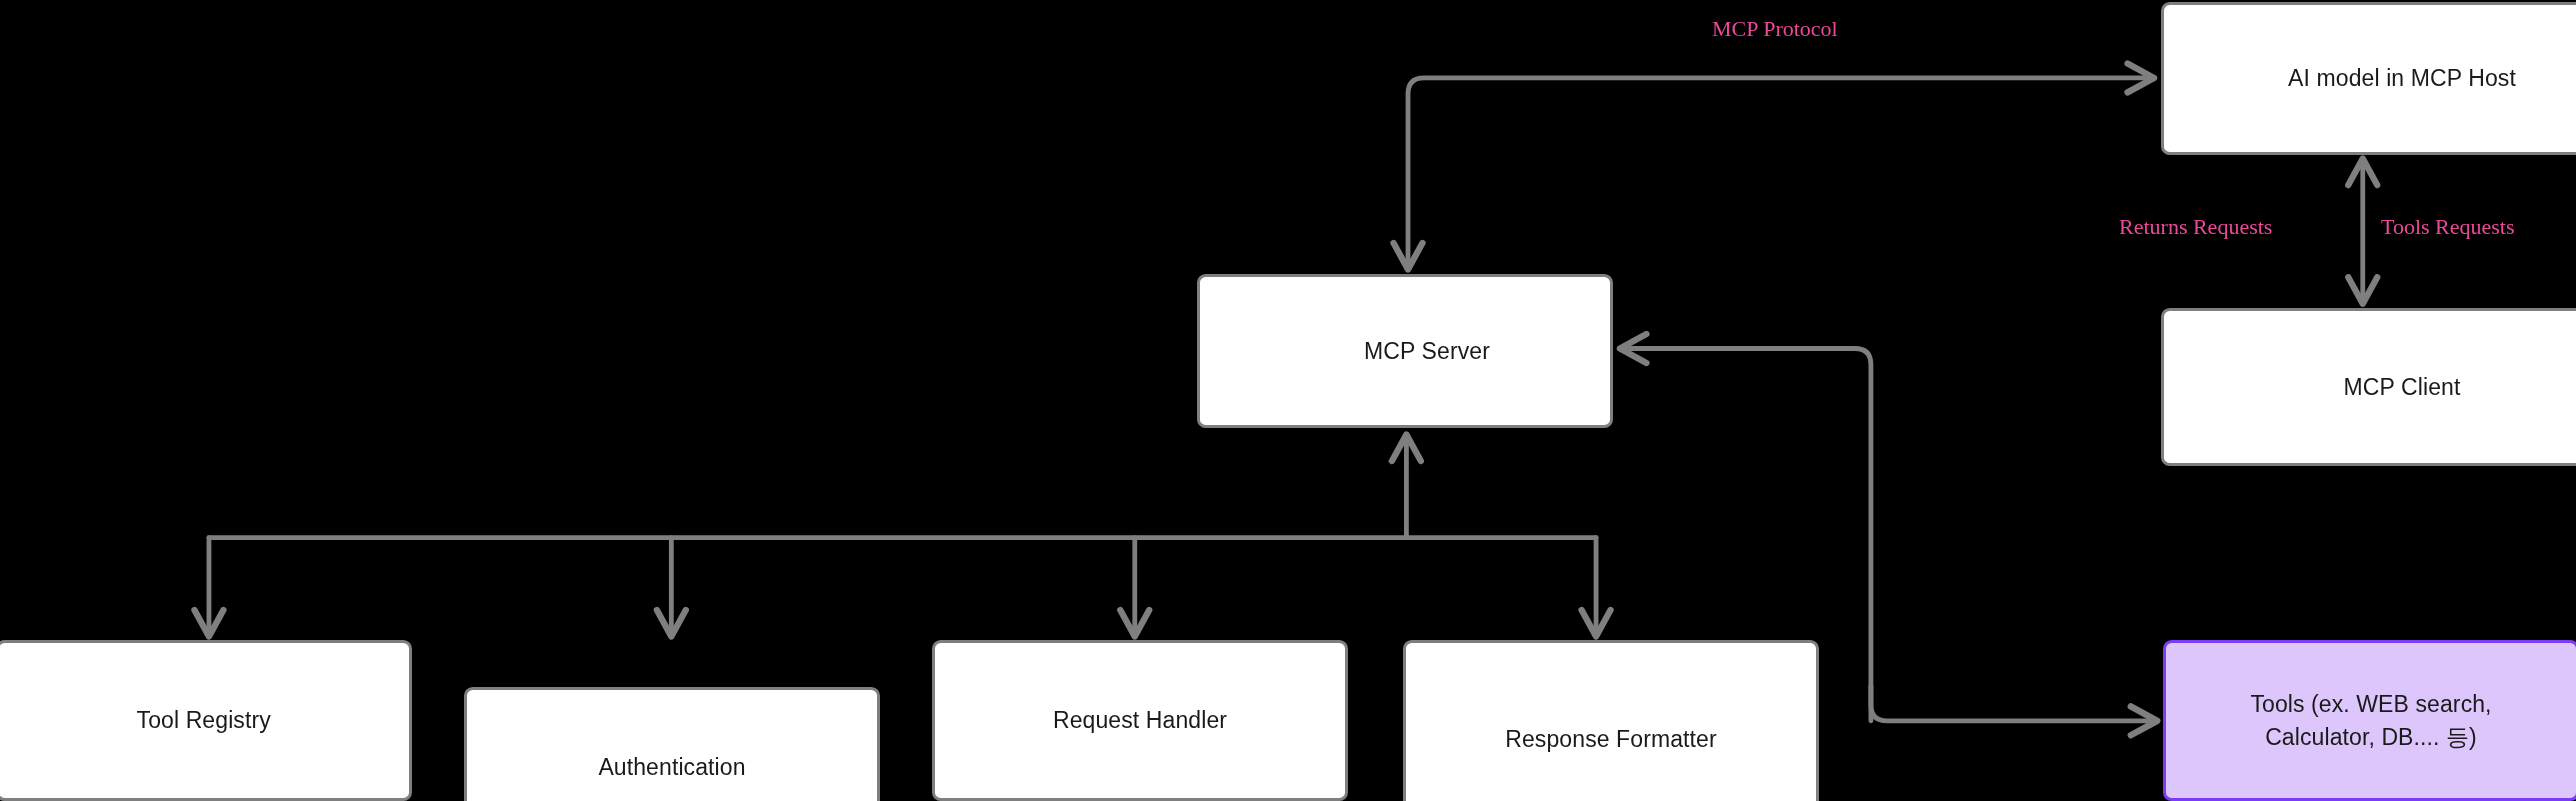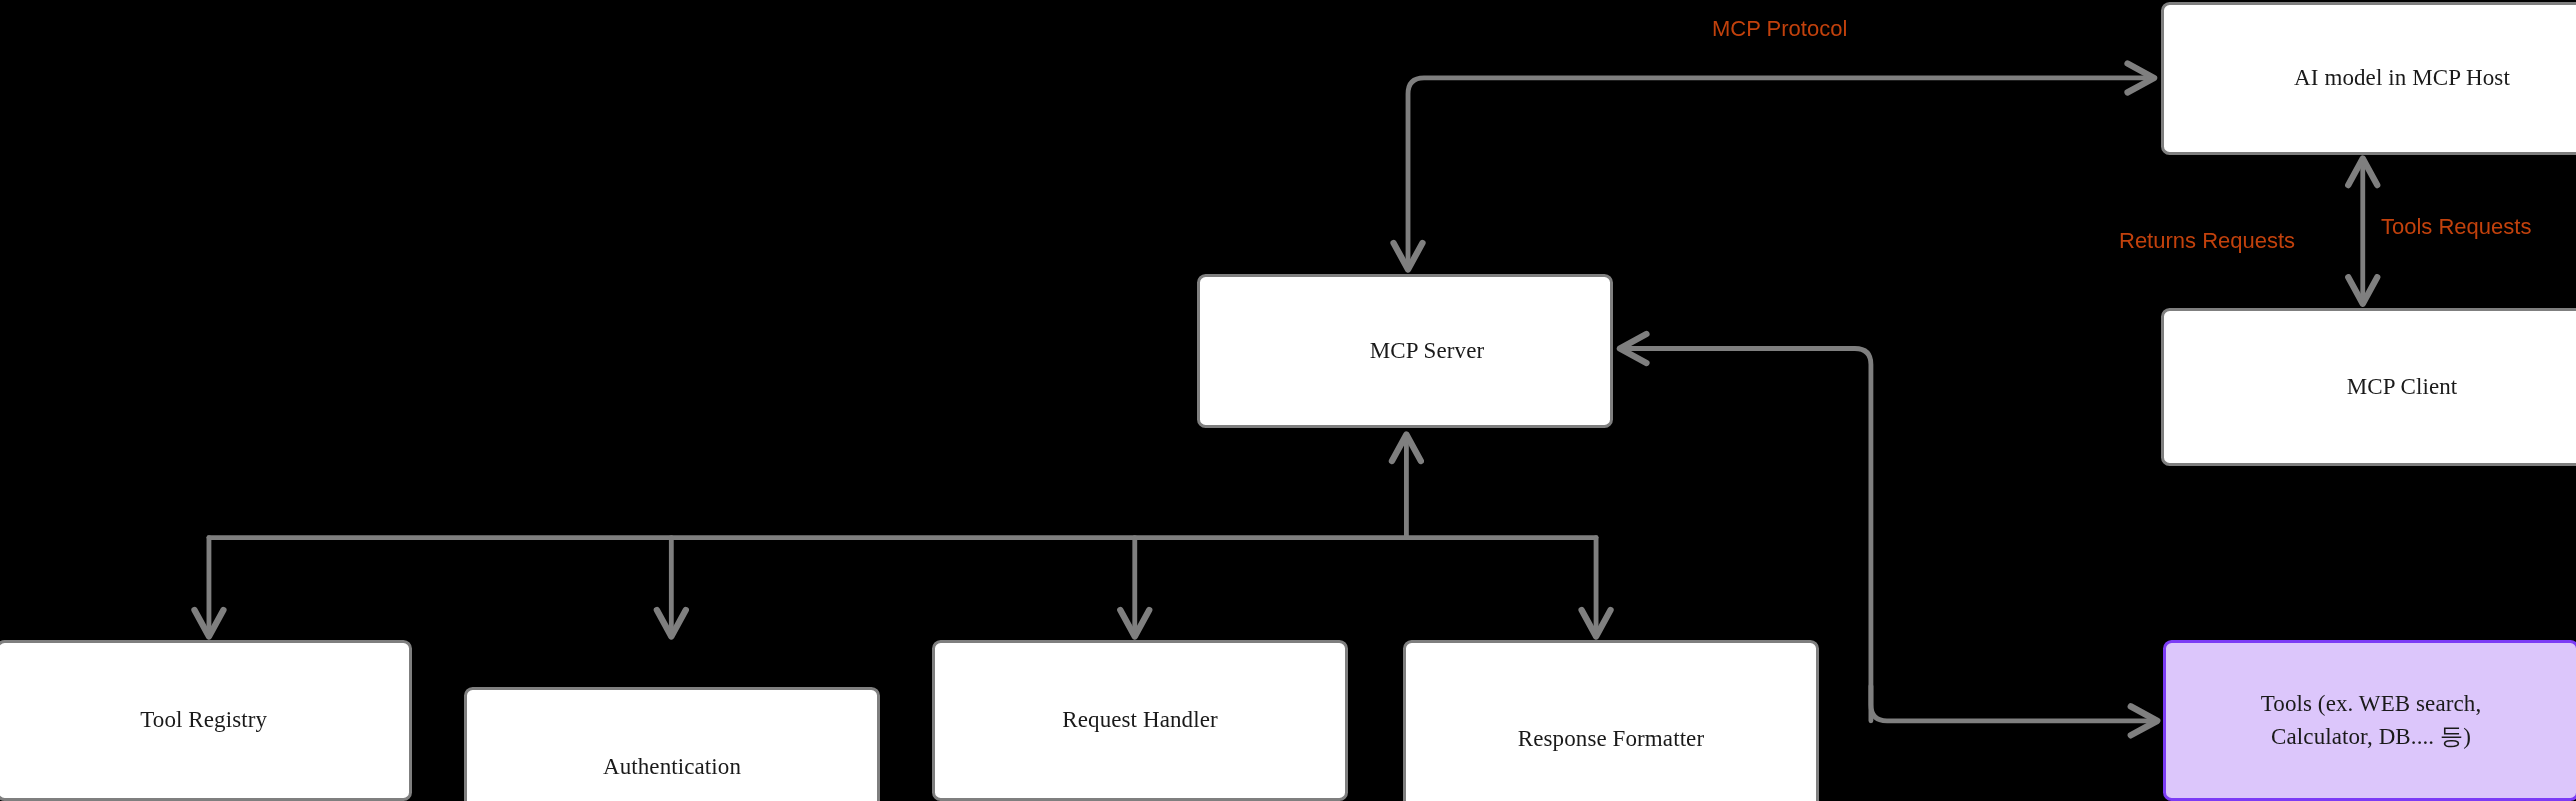--- a/index.html
+++ b/index.html
@@ -41,29 +41,29 @@
     z-index: 3;
   }
   .node-tools {
     background: #DCC6FB;
     border-color: #7C3BF5;
   }
   .node-label {
     display: block;
     padding: 0 9.6px;
     white-space: pre-line;
-    font-family: Liberation Serif, serif;
   }
   .edge-label {
     position: absolute;
-    color: #c2410c;
+    color: #ec4899;
     font-size: 22px;
     line-height: 1.2;
     white-space: nowrap;
     z-index: 4;
+    font-family: Liberation Serif, serif;
   }
 </style>
 </head>
 <body>
 
 <div id="stage">
 
   <svg id="edges" viewBox="0 0 4808 1496" width="2576" height="802" xmlns="http://www.w3.org/2000/svg">
     <defs>
       <marker id="arrow" viewBox="0 0 12 12" refX="9.2" refY="6" markerWidth="7.5" markerHeight="7.5" orient="auto-start-reverse">
@@ -120,18 +120,18 @@
     <span class="node-label">Response Formatter</span>
   </div>
 
   <div class="node node-tools" style="left:2163px; top:640px; width:416px; height:161px;">
     <span class="node-label">Tools (ex. WEB search,
 Calculator, DB.... 등)</span>
   </div>
 
   <div class="edge-label" style="left:1712px; top:16px;">MCP Protocol</div>
 
-  <div class="edge-label" style="left:2119px; top:228px;">Returns Requests</div>
+  <div class="edge-label" style="left:2119px; top:214px;">Returns Requests</div>
 
   <div class="edge-label" style="left:2381px; top:214px;">Tools Requests</div>
 
 </div>
 
 
 </body></html>

